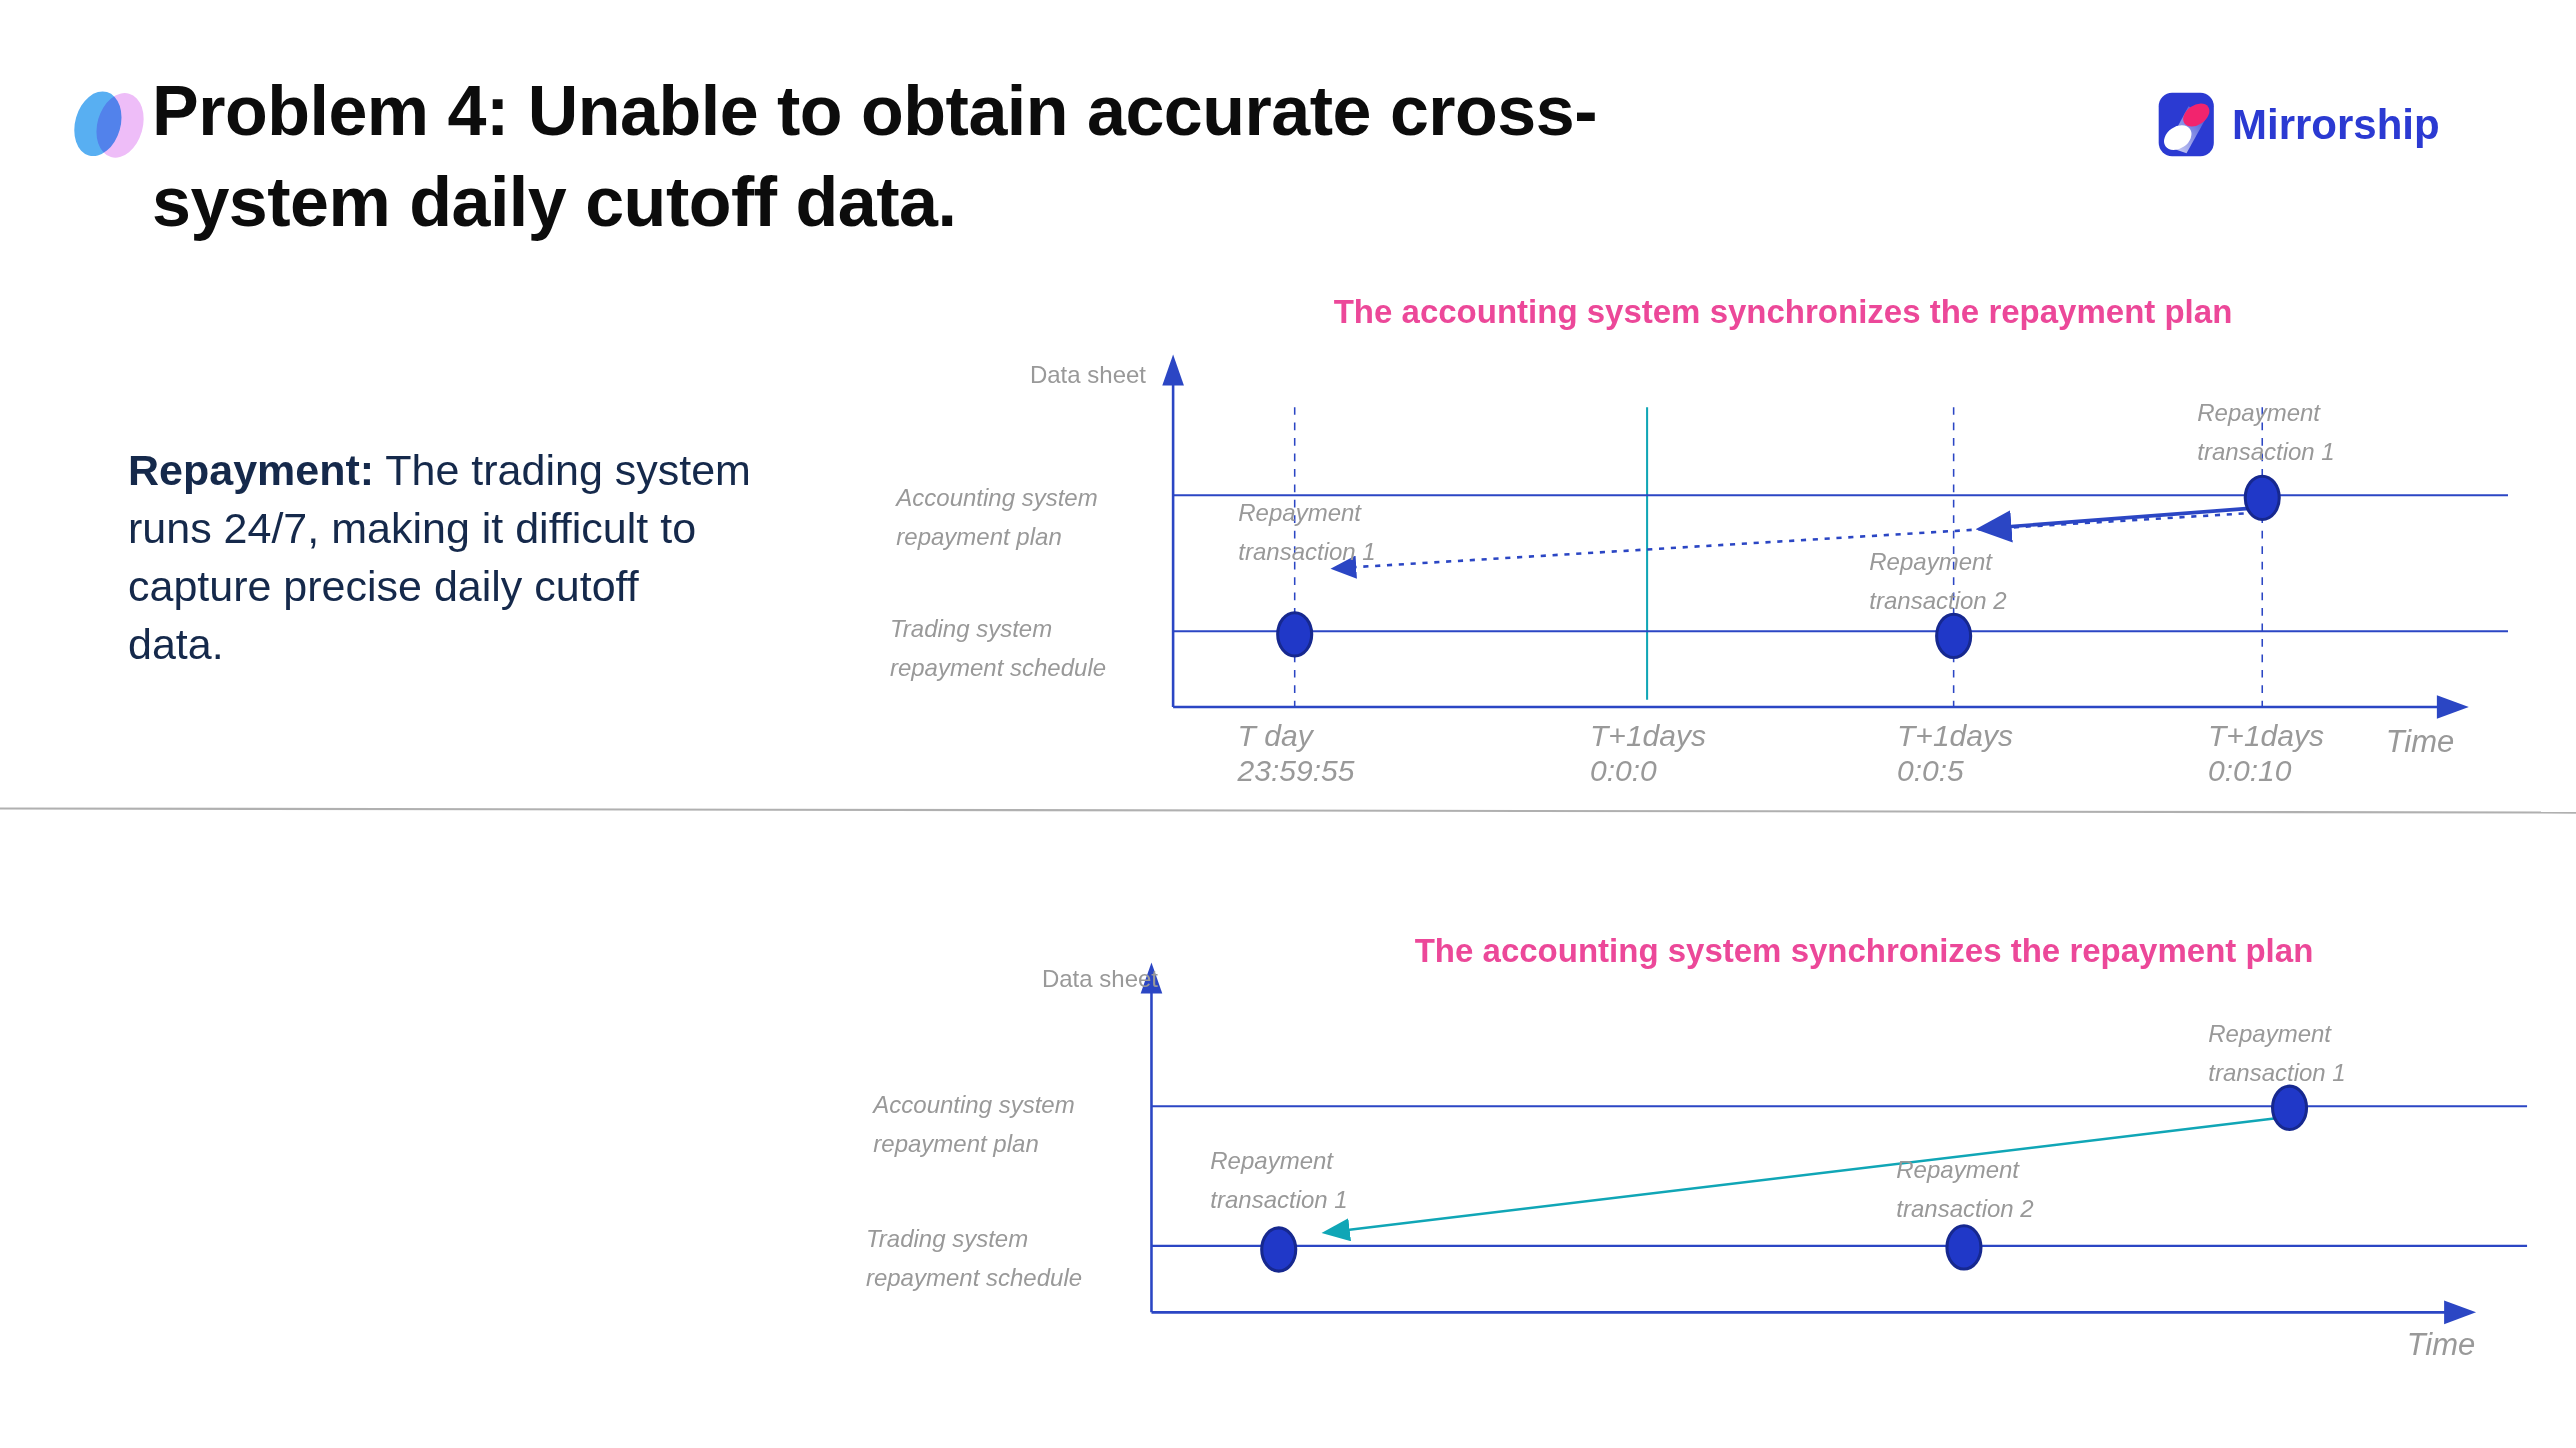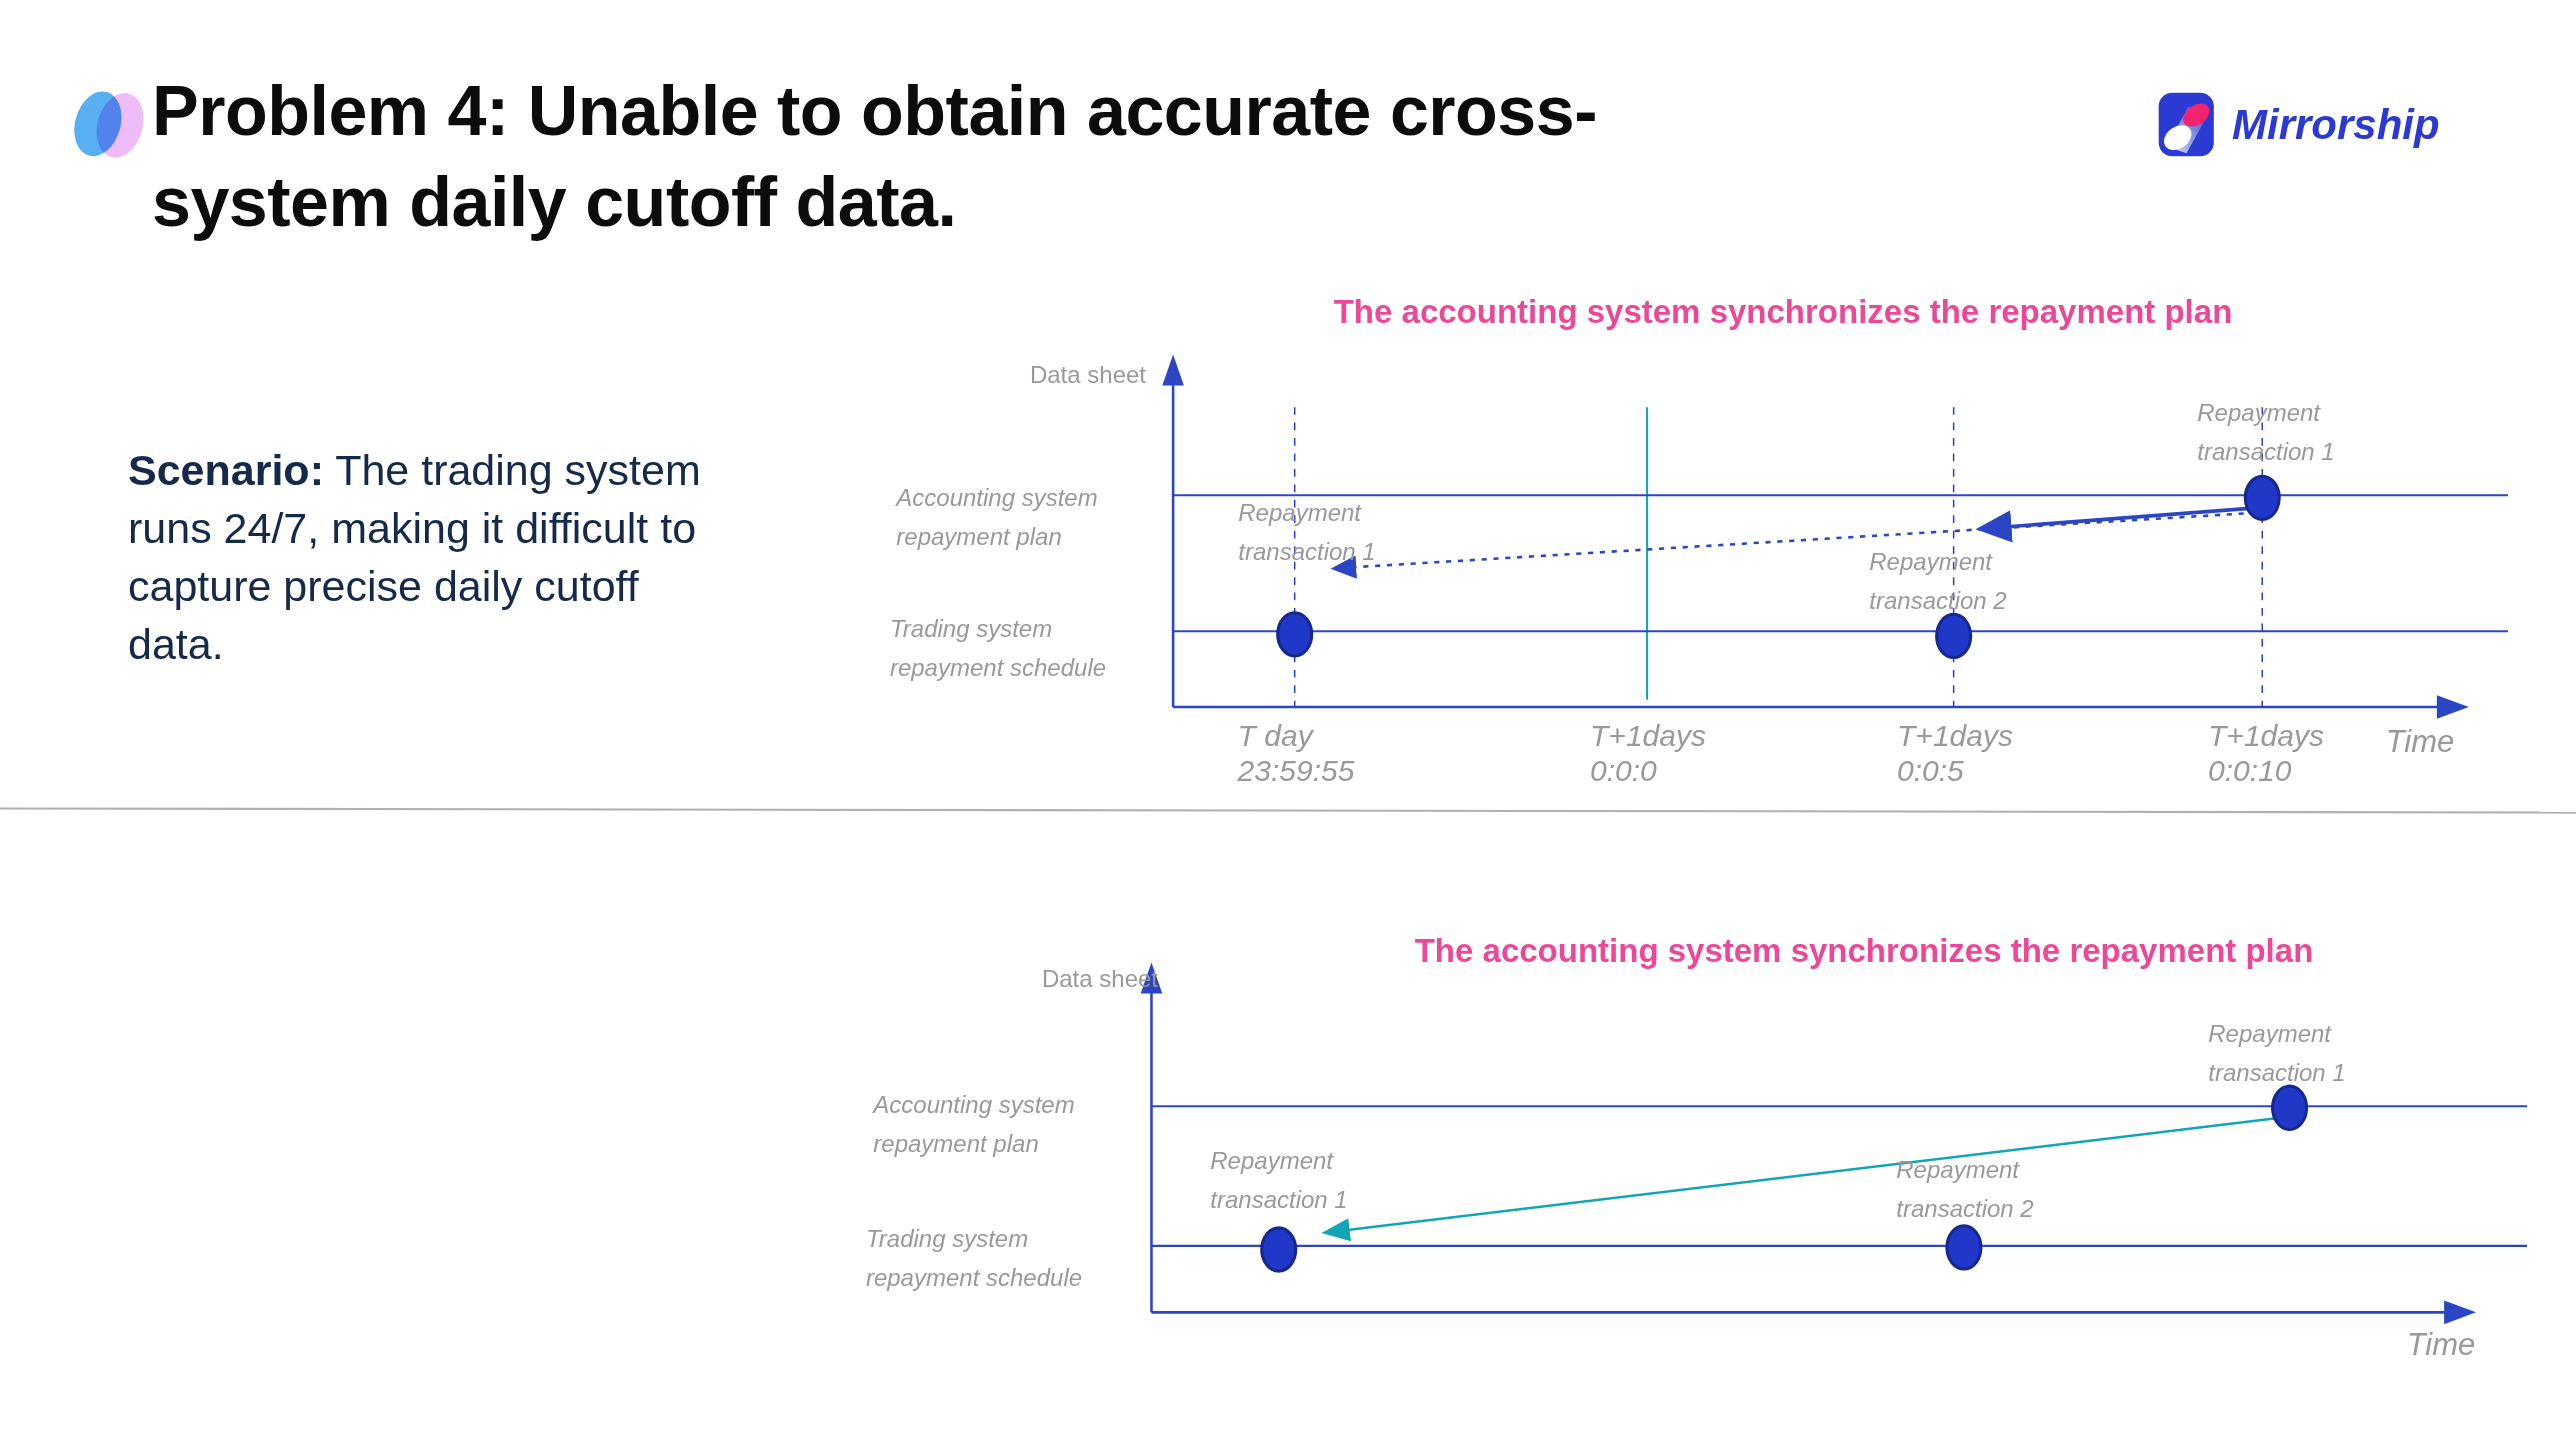--- a/index.html
+++ b/index.html
@@ -3,21 +3,21 @@
 <meta charset="utf-8">
 <style>
   html,body{margin:0;padding:0;background:#fff;}
   .slide{position:relative;width:2576px;height:1417px;background:#ffffff;overflow:hidden;
          font-family:"Liberation Sans",sans-serif;}
   .abs{position:absolute;}
   .pre{white-space:pre-line;}
   .ctr{transform:translate(-50%,-50%);text-align:left;font-style:italic;}
   .art{position:absolute;left:0;top:0;width:2576px;height:1449px;}
   .slide-title{font-size:70px;line-height:91px;font-weight:700;color:#0c0c0c;letter-spacing:-0.5px;}
-  .brand-text{font-size:42px;line-height:42px;font-weight:700;color:#2b3ad2;letter-spacing:0px;font-style:italic;}
+  .brand-text{font-size:42px;line-height:42px;font-weight:700;color:#2b3ad2;letter-spacing:0px;}
   .body-text{font-size:43px;line-height:58px;color:#15294b;}
   .body-text b{font-weight:700;}
   .fig-title{font-size:33px;line-height:41px;font-weight:700;color:#ec4899;transform:translateX(-50%);white-space:nowrap;}
   .gray{color:#999999;}
   .lbl{font-size:24px;line-height:39px;}
   .tick{font-size:30px;line-height:35px;}
   .ylab{transform:translate(-100%,-50%);white-space:nowrap;}
   .xlab{font-size:31px;line-height:32px;}
 </style>
 </head>
@@ -94,21 +94,21 @@
       <ellipse cx="2482" cy="2425" rx="33" ry="42" fill="#2038c8" stroke="#16288f" stroke-width="6"></ellipse>
       <ellipse cx="3812" cy="2421" rx="33" ry="42" fill="#2038c8" stroke="#16288f" stroke-width="6"></ellipse>
       <ellipse cx="4444" cy="2150" rx="33" ry="42" fill="#2038c8" stroke="#16288f" stroke-width="6"></ellipse>
     </g>
   </svg>
 
   <div class="abs slide-title pre" style="left:152px;top:66px;">Problem 4: Unable to obtain accurate cross-
 system daily cutoff data.</div>
   <div class="abs brand-text" style="left:2232px;top:104px;">Mirrorship</div>
 
-  <div class="abs body-text pre" style="left:128px;top:441px;width:876px;"><b>Scenario:</b><span> The trading system
+  <div class="abs body-text pre" style="left:128px;top:441px;width:876px;"><b>Repayment:</b><span> The trading system
 runs 24/7, making it difficult to
 capture precise daily cutoff
 data.</span></div>
 
 
   <div class="abs fig-title" style="left:1783px;top:291px;">The accounting system synchronizes the repayment plan</div>
   <div class="abs gray lbl ylab" style="left:1146px;top:374px;">Data sheet</div>
   <div class="abs gray lbl pre ctr" style="left:997px;top:517px;">Accounting system
 repayment plan</div>
   <div class="abs gray lbl pre ctr" style="left:998px;top:648px;">Trading system

